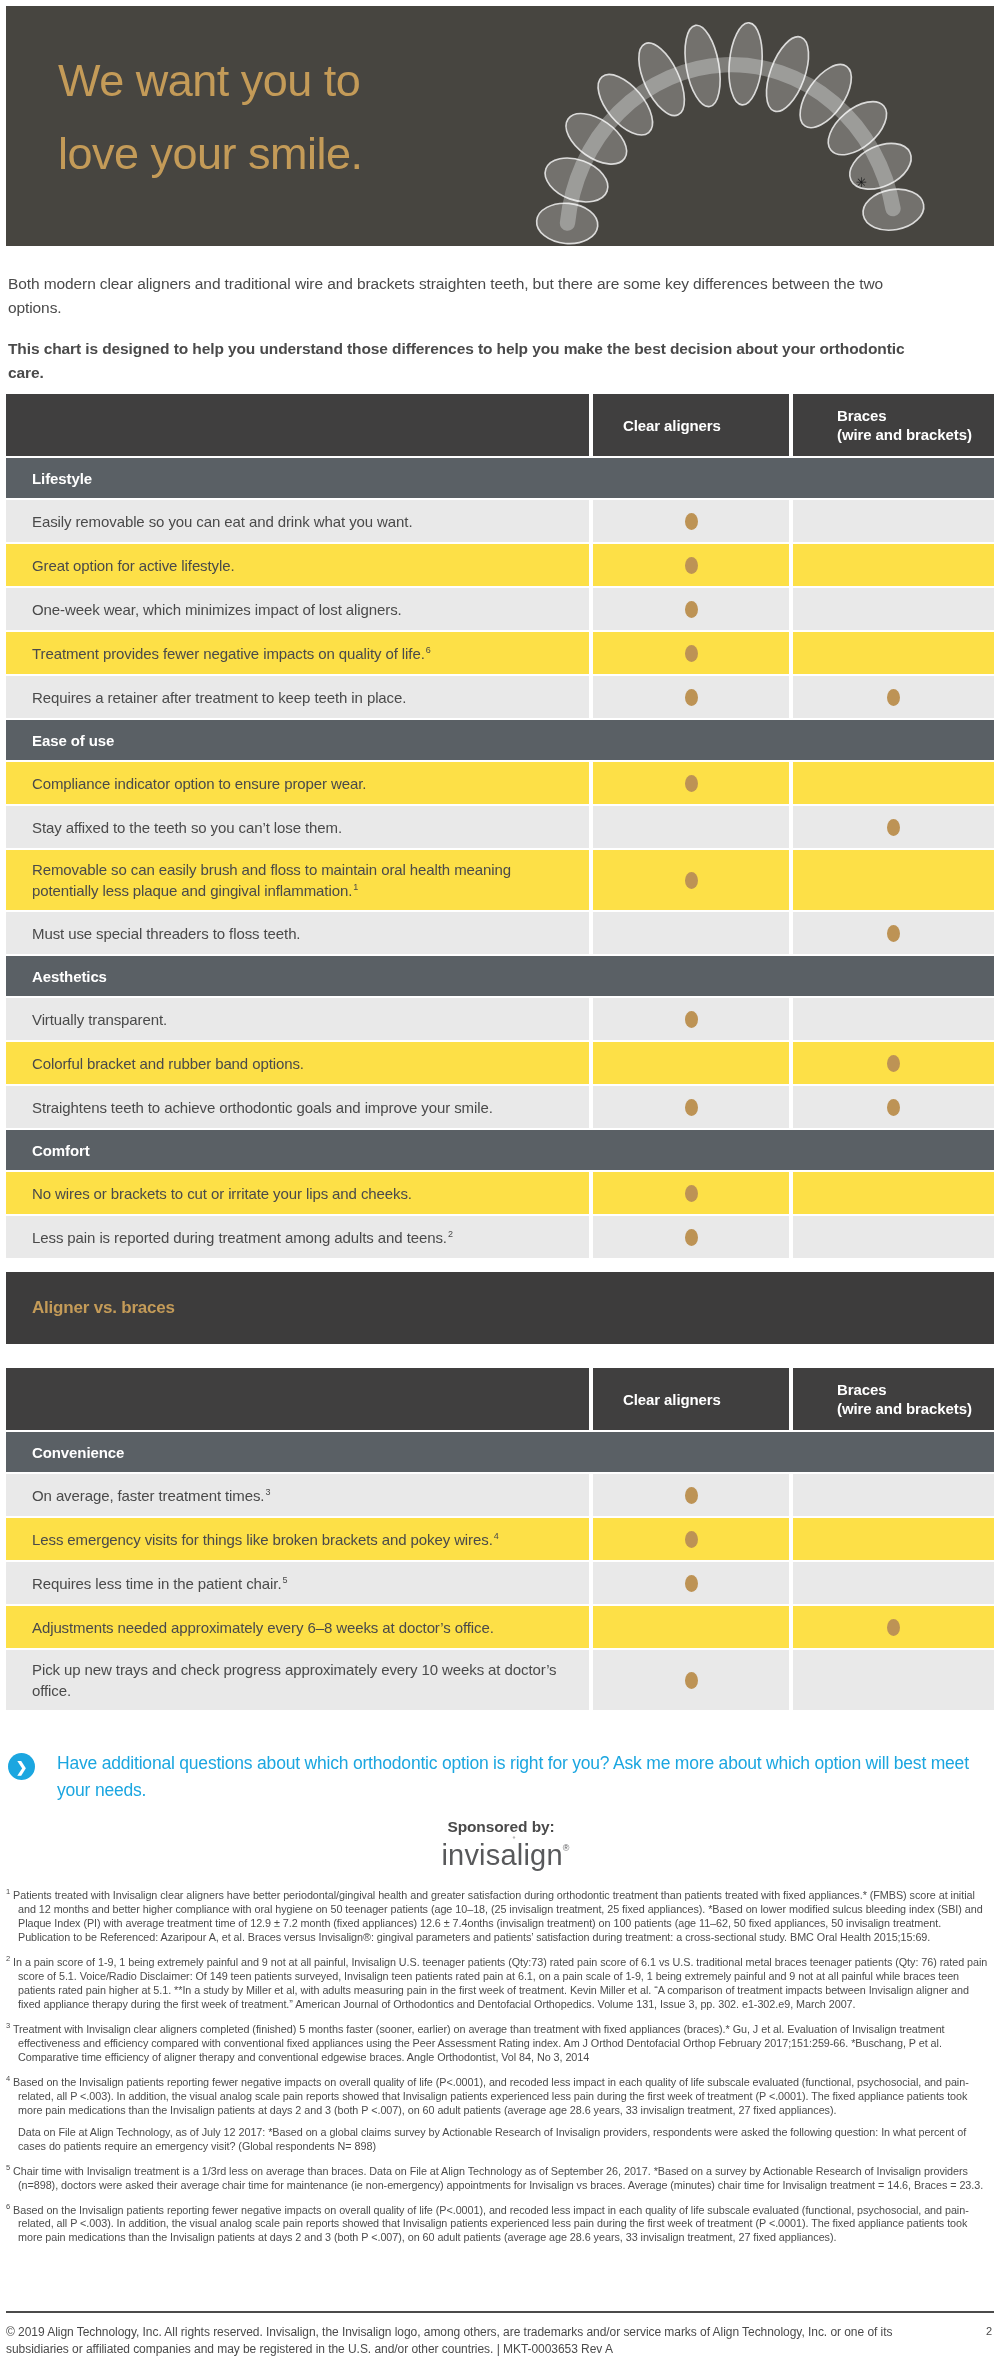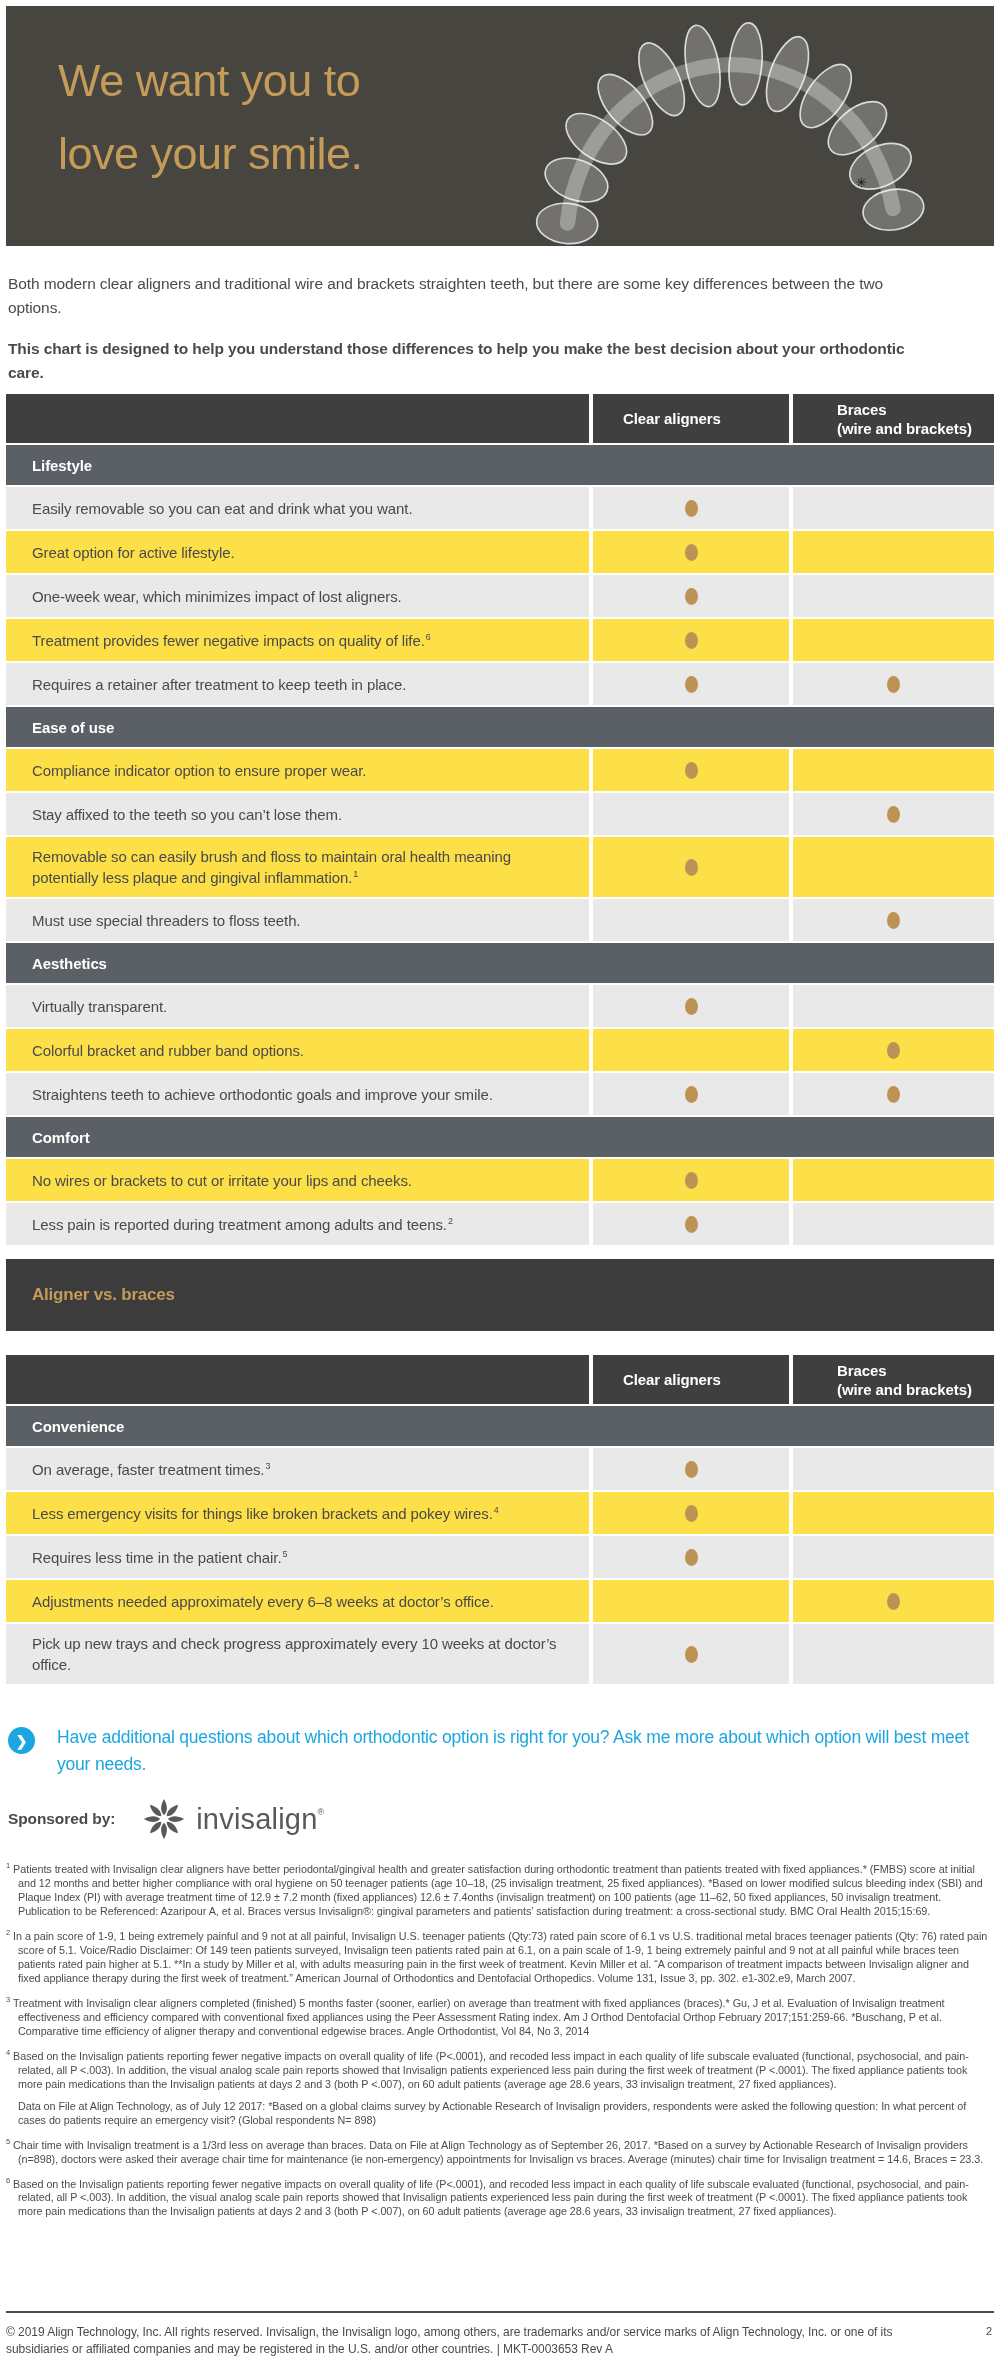--- a/index.html
+++ b/index.html
@@ -16,21 +16,21 @@
   .hero{position:relative;height:240px;background:var(--hero);}
   .hero-title{position:absolute;left:52px;top:38px;font-size:45px;line-height:73px;
     font-weight:300;color:var(--gold);letter-spacing:-0.5px;}
   .aligner-svg{position:absolute;right:38px;top:16px;}
 
   
   .intro{width:925px;margin:26px 2px 0 2px;font-size:15.5px;line-height:24px;letter-spacing:-0.1px;}
   .intro.bold{font-weight:bold;margin-top:17px;}
 
   
-  .thead{display:flex;gap:4px;height:49px;margin-top:9px;}
+  .thead{display:flex;gap:4px;height:62px;margin-top:9px;}
   .thead .hcell{background:var(--thead);color:#fff;font-weight:bold;font-size:15px;
     display:flex;flex-direction:column;justify-content:center;letter-spacing:-0.1px;}
   .hc1{width:583px;}
   .hc2{width:196px;padding-left:30px;}
   .hc3{width:201px;padding-left:44px;line-height:19px;}
   .thead2{margin-top:24px;}
 
   
   .section-bar{height:40px;background:var(--section);color:#fff;font-weight:bold;font-size:15px;
     display:flex;align-items:center;padding-left:26px;margin:2px 0;letter-spacing:-0.1px;text-align:right;}
@@ -50,21 +50,21 @@
     display:flex;align-items:center;padding-left:26px;margin-top:14px;letter-spacing:-0.2px;}
 
   
   .cta{display:flex;margin-top:40px;padding-left:2px;}
   .cta-icon{flex:none;width:27px;height:27px;border-radius:50%;background:var(--blue);color:#fff;
     display:flex;align-items:center;justify-content:center;font-size:14px;font-weight:bold;margin-top:3px;}
   .cta-text{margin:0 0 0 22px;width:916px;color:var(--blue);font-size:17.5px;font-weight:normal;
     line-height:27px;letter-spacing:-0.2px;}
 
   
-  .sponsor{display:flex;align-items:center;margin-top:14px;height:54px;padding-left:2px;}
+  .sponsor{display:flex;align-items:center;margin-top:14px;height:54px;padding-left:2px;flex-direction:column;}
   .sp-label{font-size:15.5px;font-weight:bold;letter-spacing:-0.1px;}
   .starburst{margin-left:26px;}
   .brand{font-size:29px;color:var(--logo);margin-left:9px;letter-spacing:0.2px;}
   .brand sup{font-size:9px;vertical-align:14px;}
 
   
   .footnotes{margin-top:13px;width:988px;}
   .fn{margin:0 0 8px 0;font-size:10.8px;line-height:14.1px;color:#4c4c4c;
     padding-left:12px;text-indent:-12px;letter-spacing:-0.05px;}
   .fn sup{font-size:7.5px;}

